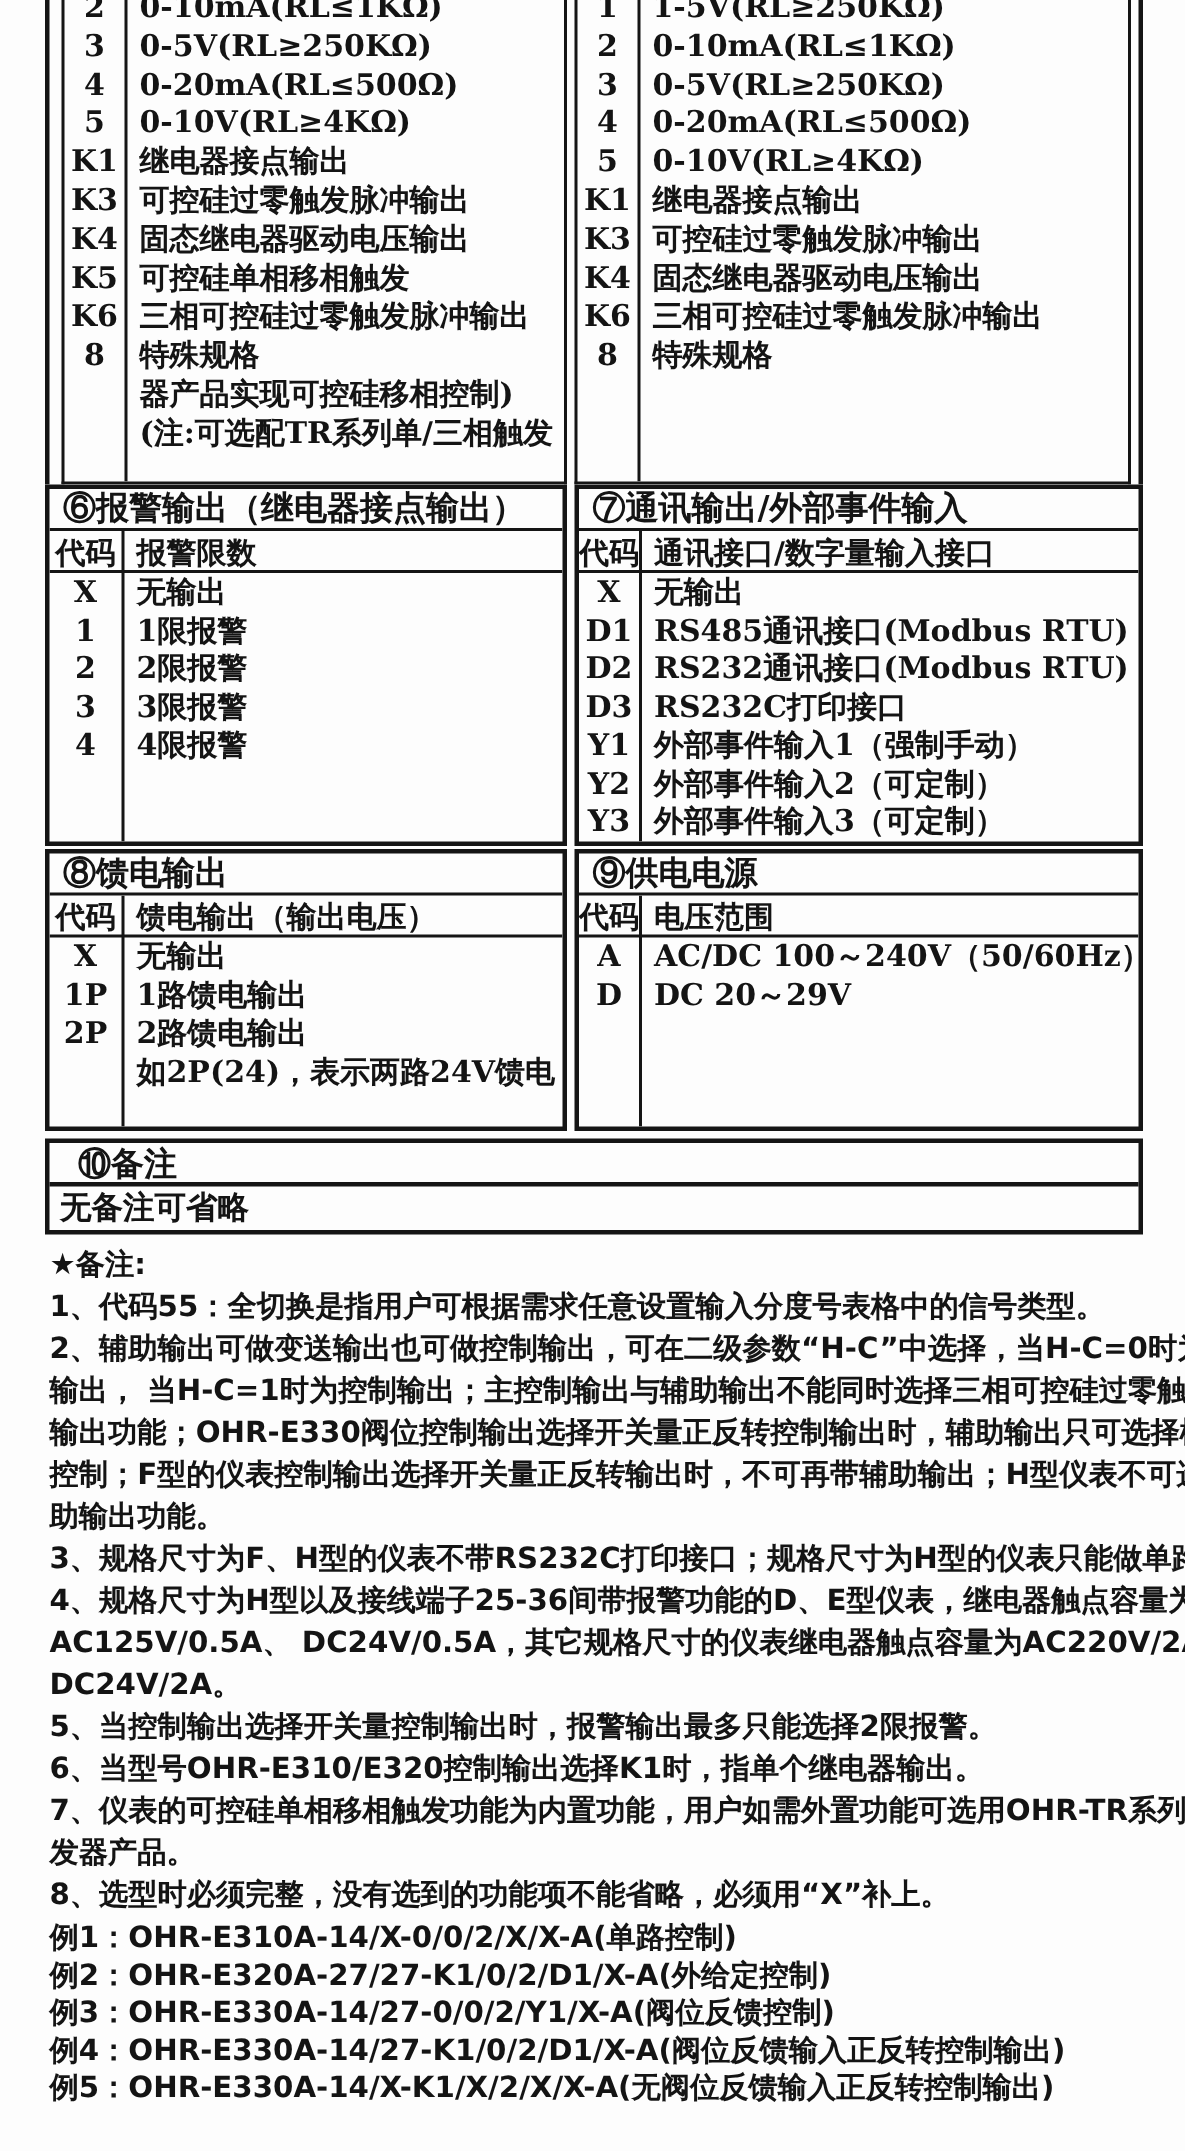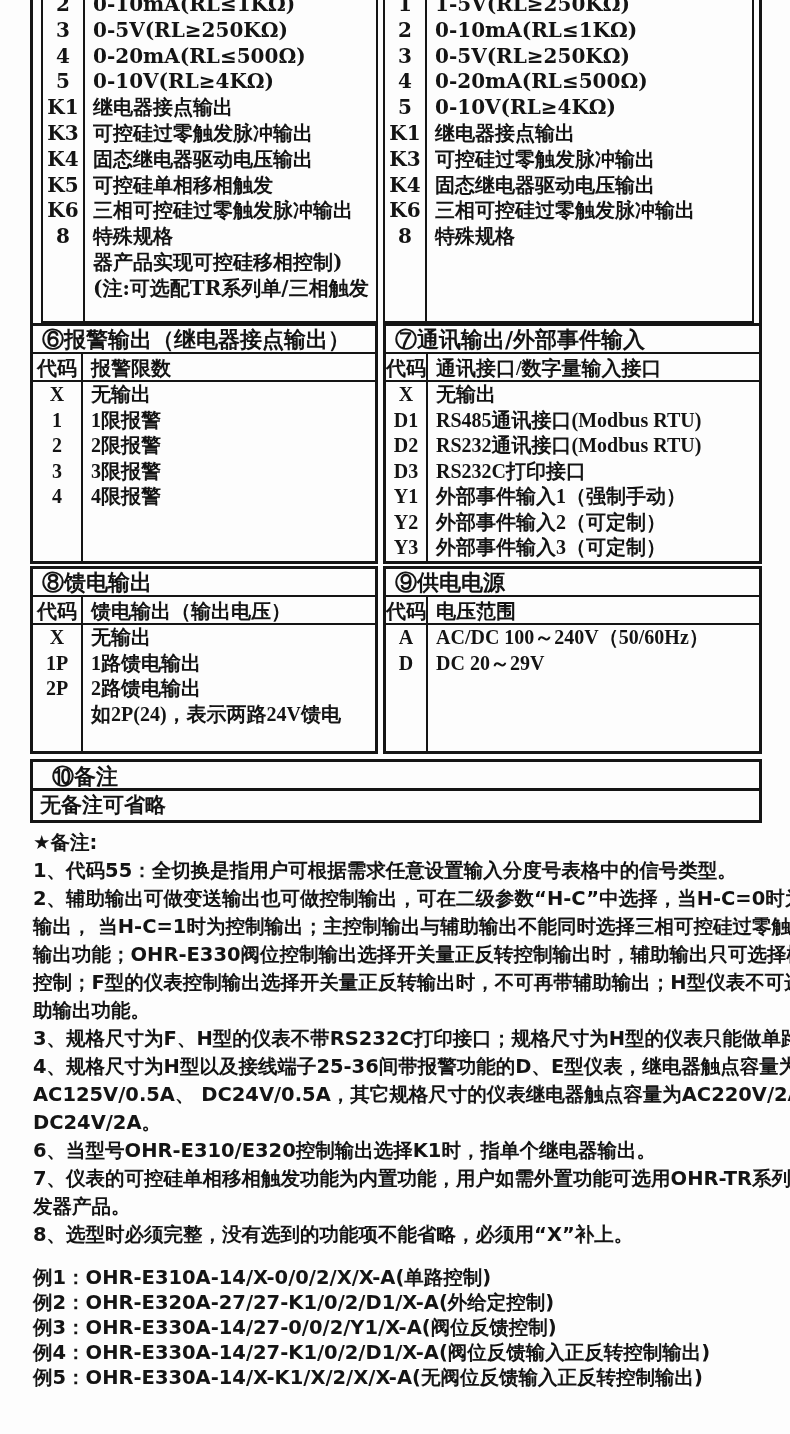--- a/index.html
+++ b/index.html
@@ -34,21 +34,21 @@
   .w40 .vline { left:40px; }
   .w48 .vline { left:48px; }
   .w40 .code { width:40px; }
   .w48 .code { width:48px; }
 
   .serif, .trow, .sec-title, .thead, .remark-title, .remark-body {
     font-family:"DejaVu Serif","Liberation Serif",serif;
     font-weight:bold;
   }
   .trow { display:flex; height:25.8px; line-height:25.8px; font-size:20px; }
-  .sec .trow { height:25.5px; line-height:25.5px;font-family:Liberation Serif, serif; }
+  .sec .trow { height:25.5px; line-height:25.5px; }
   .code { flex:none; text-align:center; }
   .desc { flex:1; padding-left:10px; white-space:nowrap; }
   .shift-up { margin-top:-8px; }
 
   
   .cols { display:flex; gap:5px; }
   .cols-67 { height:241px; }
   .cols-89 { height:188px; margin-top:2px; }
   .sec {
     border:3px solid #151515; background:#fdfdfd;
@@ -71,21 +71,21 @@
     font-size:22px; padding-left:19px;
   }
   .remark-body { height:29px; line-height:28px; font-size:21px; padding-left:7px; }
 
   
   .notes { margin:6px 0 0 33px; width:745px; }
   .nline {
     height:28px; line-height:28px;
     font-size:19.5px; font-weight:700; white-space:nowrap;
   }
-  .examples { margin:16px 0 0 33px; width:745px; }
+  .examples { margin:2px 0 0 33px; width:745px; }
   .eline {
     height:25px; line-height:25px;
     font-size:19.5px; font-weight:600; white-space:nowrap;
   }
 </style>
 </head>
 <body>
 
 <div class="page">
   <div class="grid">
@@ -380,20 +380,21 @@
       <div class="nline">助输出功能。</div>
 
       <div class="nline">3、规格尺寸为F、H型的仪表不带RS232C打印接口；规格尺寸为H型的仪表只能做单路控制。</div>
 
       <div class="nline">4、规格尺寸为H型以及接线端子25-36间带报警功能的D、E型仪表，继电器触点容量为</div>
 
       <div class="nline">AC125V/0.5A、 DC24V/0.5A，其它规格尺寸的仪表继电器触点容量为AC220V/2A、</div>
 
       <div class="nline">DC24V/2A。</div>
 
+      <div class="nline">5、当控制输出选择开关量控制输出时，报警输出最多只能选择2限报警。</div>
 
       <div class="nline">6、当型号OHR-E310/E320控制输出选择K1时，指单个继电器输出。</div>
 
       <div class="nline">7、仪表的可控硅单相移相触发功能为内置功能，用户如需外置功能可选用OHR-TR系列移相触</div>
 
       <div class="nline">发器产品。</div>
 
       <div class="nline">8、选型时必须完整，没有选到的功能项不能省略，必须用“X”补上。</div>
     </div>
 

